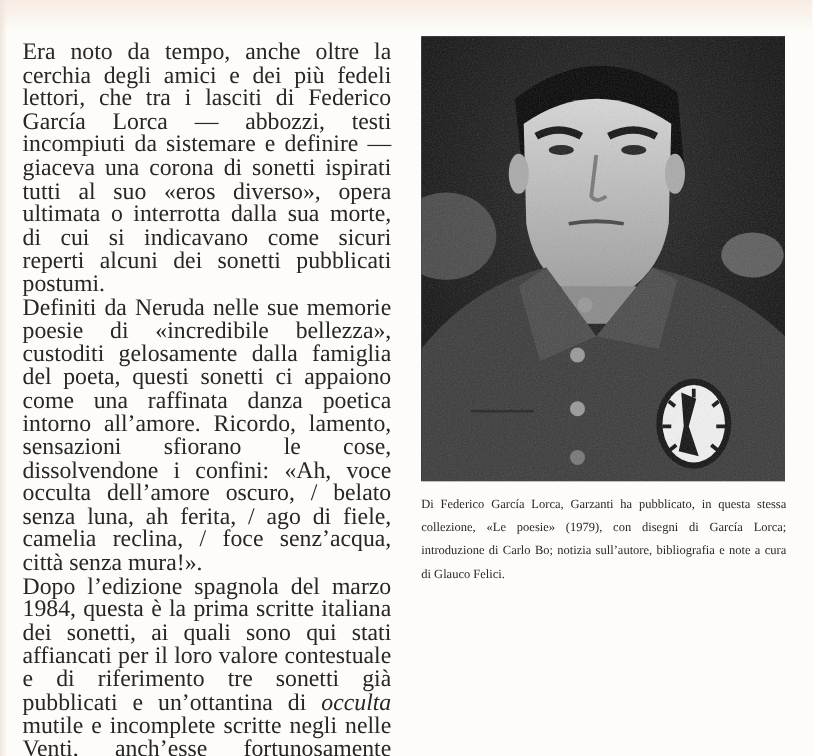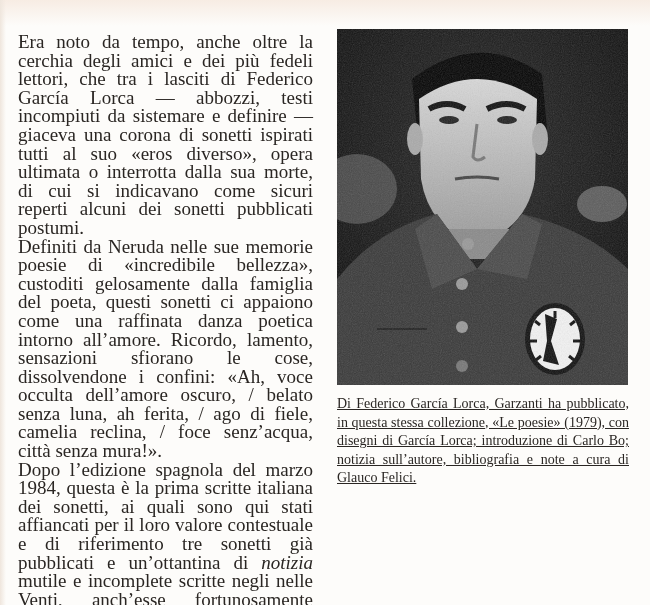--- a/index.html
+++ b/index.html
@@ -25,36 +25,35 @@
     }
     .col-left p { margin: 0; }
     .col-left em { font-style: italic; }
     .photo {
       position: absolute; left: 337px; top: 29px; width: 291px; height: 356px;
       background: #141414;
       overflow: hidden;
     }
     .caption {
       position: absolute; left: 337px; top: 395px; width: 292px;
-      font-size: 14px; line-height: 18.6px;
+      font-size: 10px; line-height: 18.6px;
       text-align: justify;
-      text-decoration: underline;
     }
     .caption p { margin: 0; }
   </style>
 </head>
 <body>
 
 <div class="top-tint"></div>
 <div class="left-edge"></div>
 
 <div class="col-left">
   <p>Era noto da tempo, anche oltre la cerchia degli amici e dei più fedeli lettori, che tra i lasciti di Federico García Lorca — abbozzi, testi incompiuti da sistemare e definire — giaceva una corona di sonetti ispirati tutti al suo «eros diverso», opera ultimata o interrotta dalla sua morte, di cui si indicavano come sicuri reperti alcuni dei sonetti pubblicati postumi.</p>
   <p>Definiti da Neruda nelle sue memorie poesie di «incredibile bellezza», custoditi gelosamente dalla famiglia del poeta, questi sonetti ci appaiono come una raffinata danza poetica intorno all’amore. Ricordo, lamento, sensazioni sfiorano le cose, dissolvendone i confini: «Ah, voce occulta dell’amore oscuro, / belato senza luna, ah ferita, / ago di fiele, camelia reclina, / foce senz’acqua, città senza mura!».</p>
-  <p><span>Dopo l’edizione spagnola del marzo 1984, questa è la prima scritte italiana dei sonetti, ai quali sono qui stati affiancati per il loro valore contestuale e di riferimento tre sonetti già pubblicati e un’ottantina di </span><em>notizia</em><span> mutile e incomplete scritte negli nelle Venti, anch’esse fortunosamente ritrovate.</span></p>
+  <p><span>Dopo l’edizione spagnola del marzo 1984, questa è la prima scritte italiana dei sonetti, ai quali sono qui stati affiancati per il loro valore contestuale e di riferimento tre sonetti già pubblicati e un’ottantina di </span><em>occulta</em><span> mutile e incomplete scritte negli nelle Venti, anch’esse fortunosamente ritrovate.</span></p>
 </div>
 
 <div class="photo">
   <svg width="291" height="356" viewBox="0 0 291 356" xmlns="http://www.w3.org/2000/svg">
     <defs>
       <filter id="grain" x="0" y="0" width="100%" height="100%">
         <feTurbulence type="fractalNoise" baseFrequency="0.9" numOctaves="2" seed="3" result="noise"></feTurbulence>
         <feColorMatrix type="saturate" values="0"></feColorMatrix>
         <feComponentTransfer>
             <feFuncA type="linear" slope="0.35"></feFuncA>

